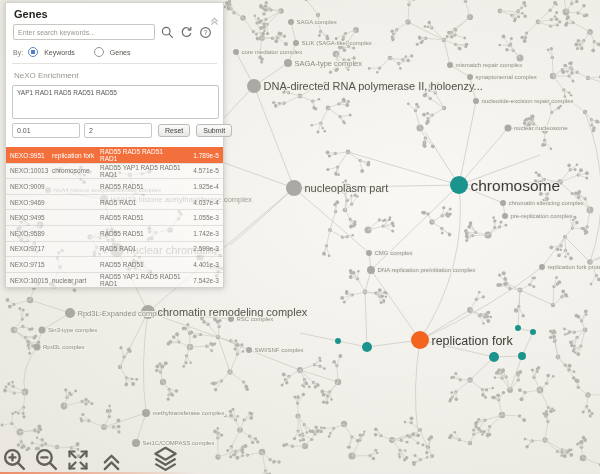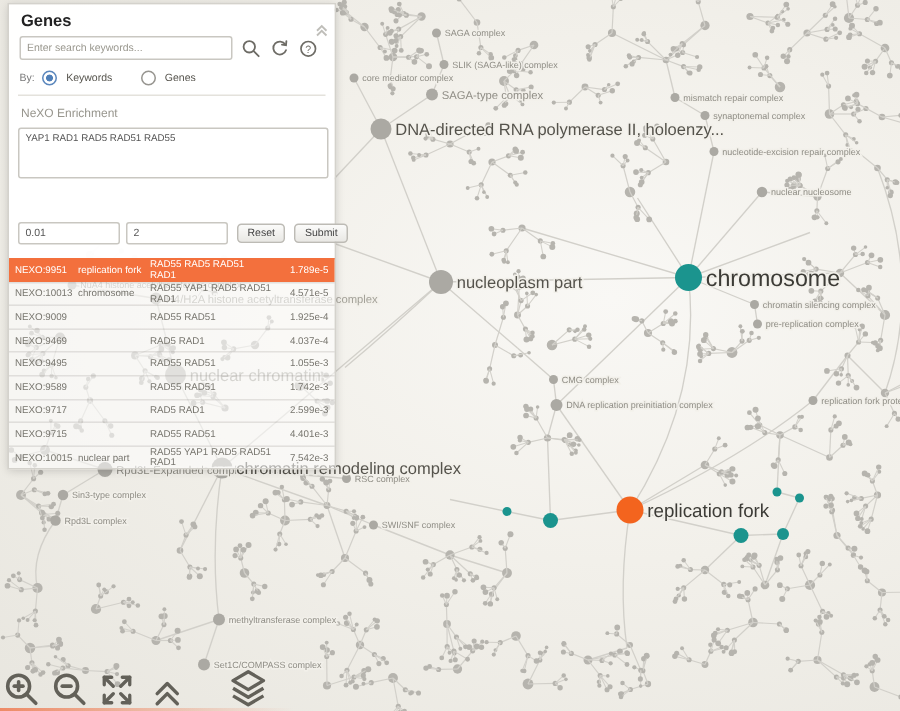--- a/index.html
+++ b/index.html
@@ -23,21 +23,21 @@
   .search-input{width:132px;height:12px;font-size:7px;padding:1px 4px;border:1px solid #c9c7c1;border-radius:2px;color:#555;outline:none;background:#fff;}
   .search-input::placeholder{color:#9a988f;}
   .icon-btn{background:none;border:none;padding:0;margin:0;cursor:pointer;line-height:0;}
   .by-row{display:flex;align-items:center;gap:5px;padding:3px 0 6px 1px;font-size:7px;color:#777;}
   .radio{display:inline-block;width:8px;height:8px;border:1px solid #979590;border-radius:50%;background:#fff;vertical-align:middle;}
   .radio.checked{border-color:#5b87bd;background:radial-gradient(circle,#4f7fb8 0 2.1px,#fff 2.5px);}
   .radio-label{color:#55534c;margin-right:14px;margin-left:1px;}
   .section{border-top:1px solid #e4e2dc;padding:6px 0 7px 0;}
   .section-heading{font-size:8px;color:#98968e;padding:1px 0 5px 2px;}
   .query-area{width:197px;height:26px;resize:none;border:1px solid #c9c7c1;border-radius:2px;font-size:6.5px;color:#555;padding:3px 4px;font-family:"Liberation Sans","DejaVu Sans",sans-serif;outline:none;}
-  .params-row{display:flex;align-items:center;gap:4px;margin-top:24px;padding-bottom:2px;}
+  .params-row{display:flex;align-items:center;gap:4px;margin-top:0;padding-bottom:2px;}
   .param-input{width:58px;height:11px;font-size:7px;padding:1px 4px;border:1px solid #c9c7c1;border-radius:2px;color:#555;outline:none;}
   .btn{font-size:7px;color:#444;padding:2px 6px;border:1px solid #bdbbb5;border-radius:3px;background:linear-gradient(#fbfbfa,#e9e8e4);cursor:pointer;}
   .params-row .btn{margin-left:2px;}
 
   
   #results-table{display:block;}
   .result-row{
     display:flex;align-items:center;height:14.6px;padding:0 4px;
     background:rgba(255,255,255,.55);border-top:1px solid rgba(120,118,110,.18);
     font-size:6.5px;color:#77756e;cursor:pointer;

